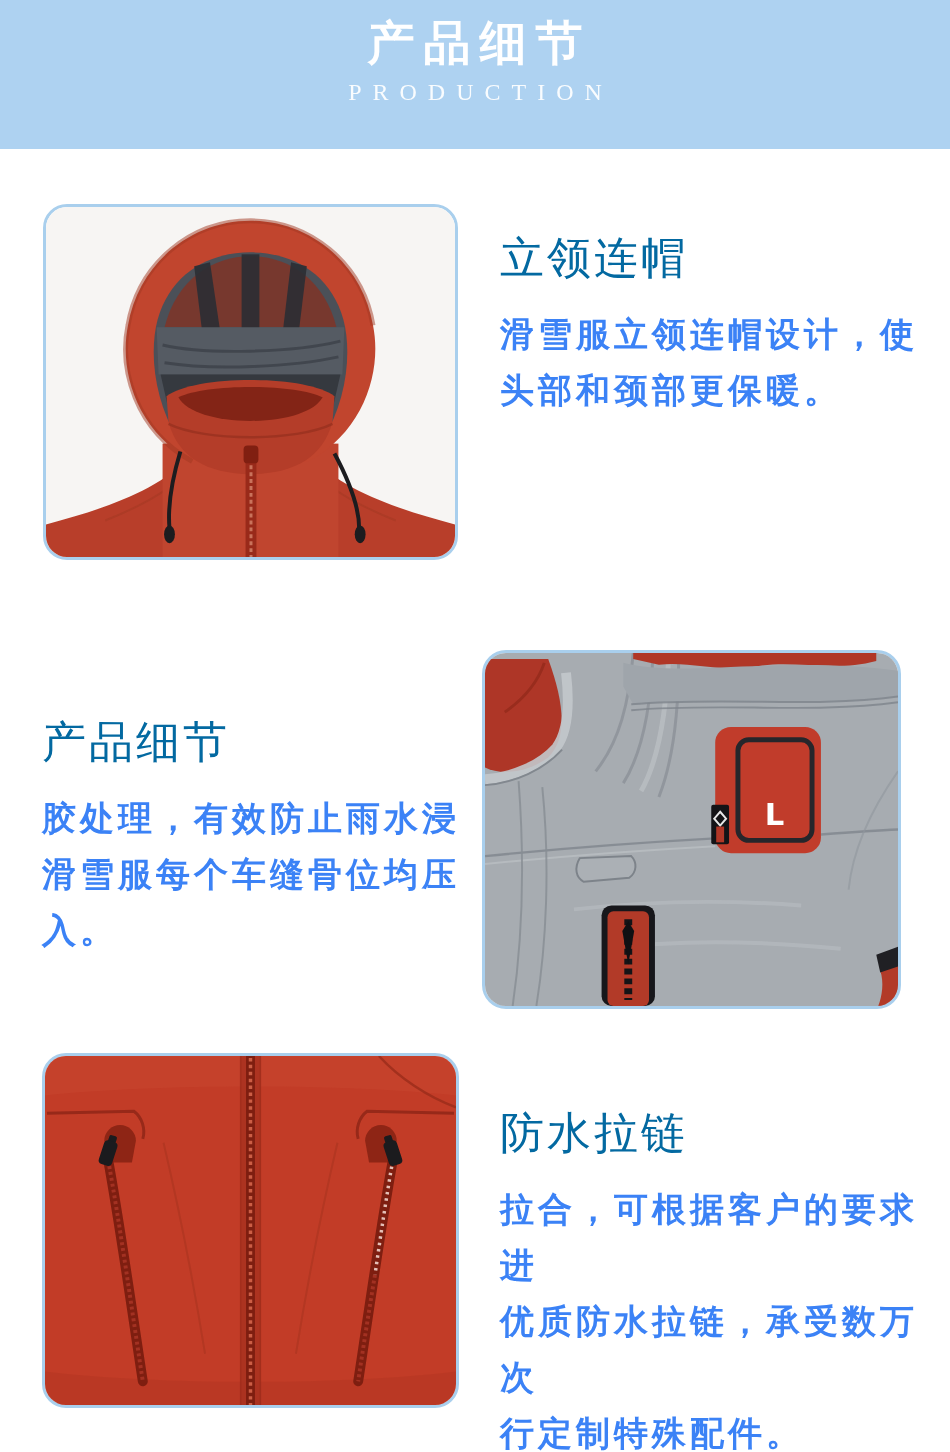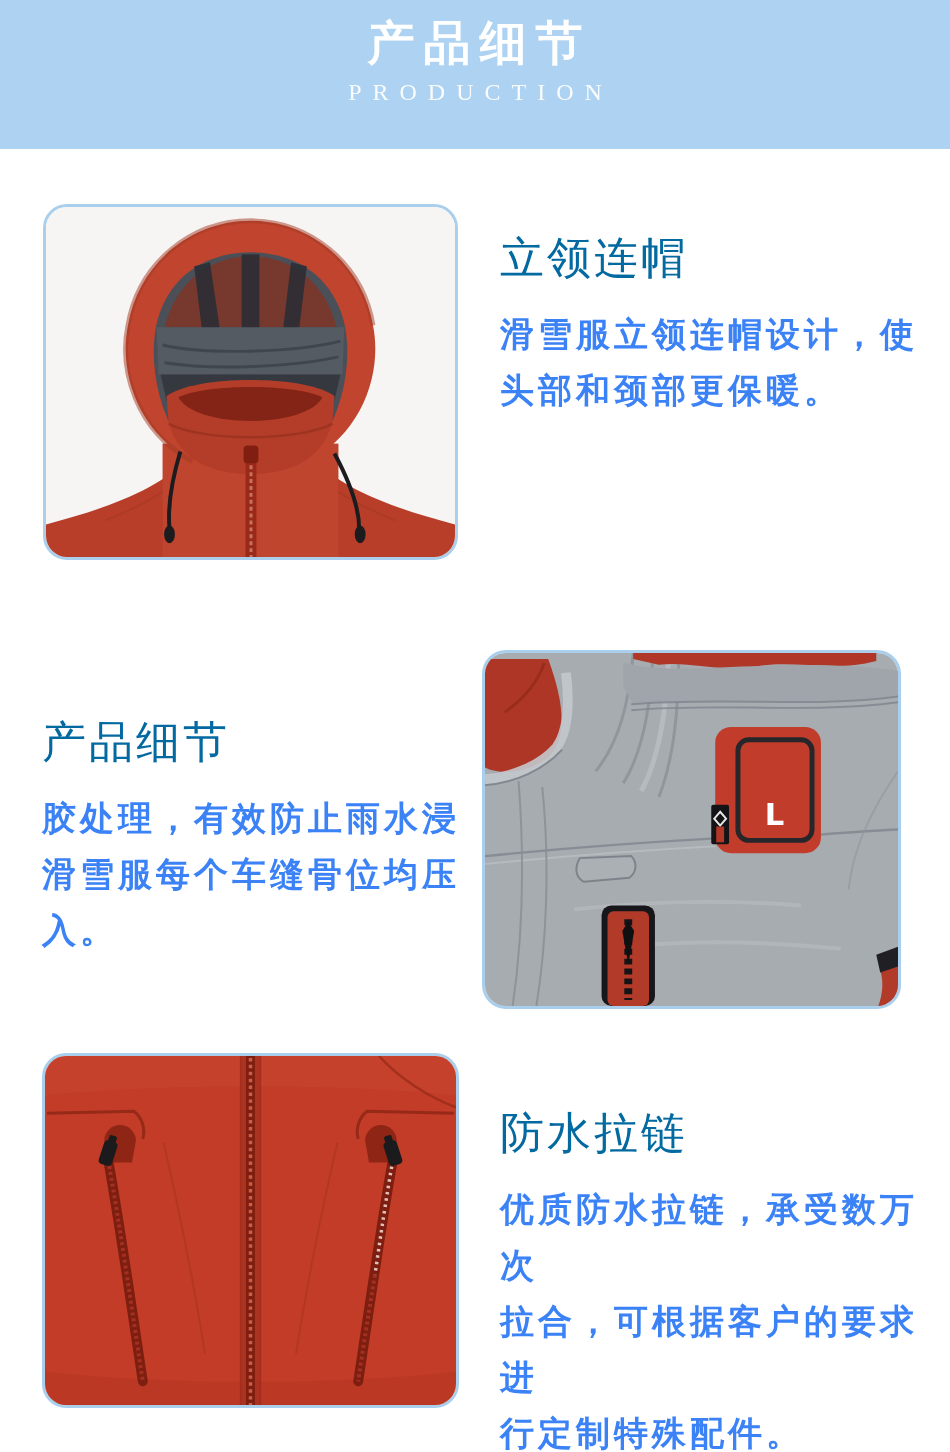--- a/index.html
+++ b/index.html
@@ -191,19 +191,19 @@
         <path d="M198,0 V354 M218,0 V354" stroke="#9a2c1a" stroke-width="1.5" opacity="0.7"></path>
         <path d="M208,0 V354" stroke="#7e1e10" stroke-width="9"></path>
         <path d="M208,2 V354" stroke="#cc5e45" stroke-width="3.5" stroke-dasharray="3.5 3.5"></path>
       </g>
     </svg>
   </figure>
 
   <section class="copy copy-3">
     <h2>防水拉链</h2>
     <p>
+      <span>拉合，可根据客户的要求进</span>
       <span>优质防水拉链，承受数万次</span>
-      <span>拉合，可根据客户的要求进</span>
       <span>行定制特殊配件。</span>
     </p>
   </section>
 
 </div>
 
 </body></html>

